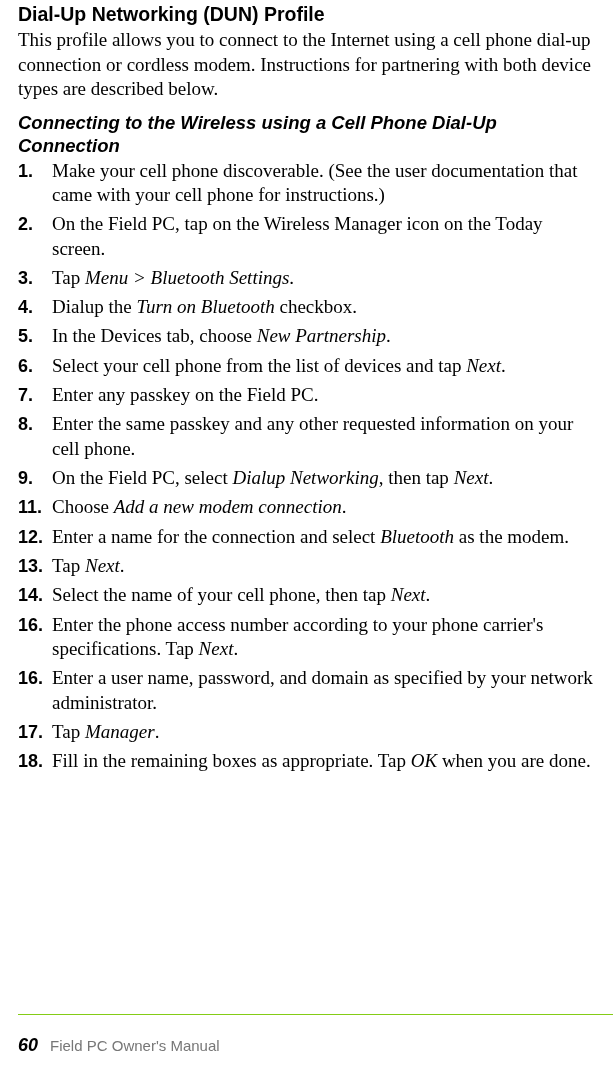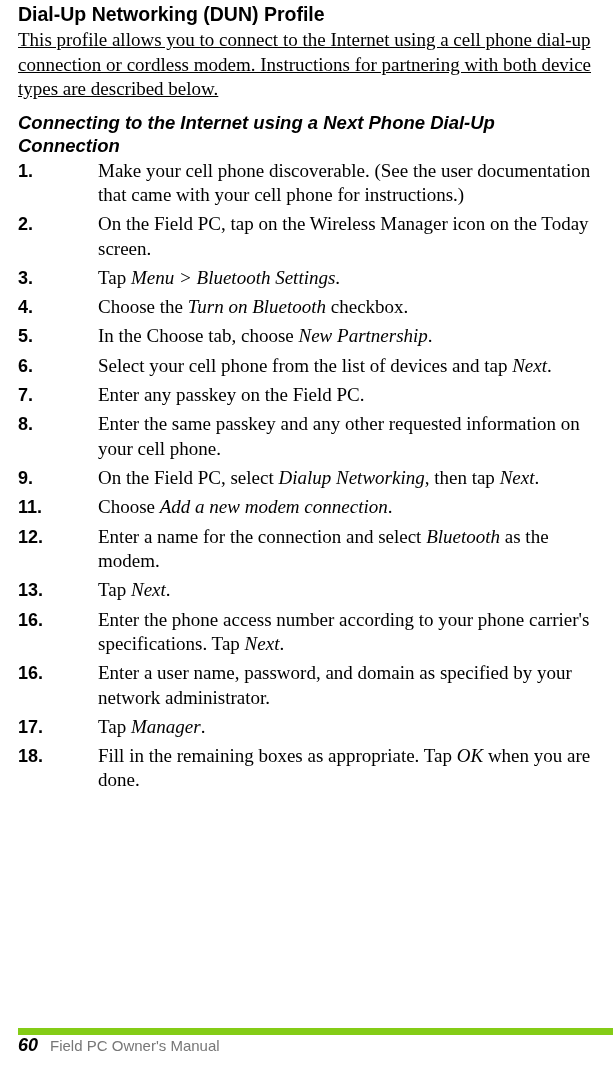--- a/index.html
+++ b/index.html
@@ -22,21 +22,20 @@
     font-weight: 700;
     font-size: 19.5px;
     margin: 0 0 2px 0;
     letter-spacing: 0;
     line-height: 1.25;
   }
   .intro {
     font-size: 19px;
     line-height: 1.28;
     margin: 0 0 10px 0;
-    text-decoration: underline;
   }
   .subheading {
     font-family: "Segoe UI", "Myriad Pro", "Helvetica Neue", Arial, sans-serif;
     font-weight: 700;
     font-style: italic;
     font-size: 18.5px;
     margin: 0 0 1px 0;
     line-height: 1.25;
   }
   ol.steps {
@@ -53,30 +52,29 @@
   }
   .num {
     font-family: "Segoe UI", "Myriad Pro", "Helvetica Neue", Arial, sans-serif;
     font-weight: 700;
     flex: 0 0 34px;
     font-size: 18px;
     line-height: 1.35;
   }
   .step-text {
     flex: 1 1 auto;
-    margin-left: 46px;
   }
   .ital { font-style: italic; }
   .footer {
     position: absolute;
     left: 0;
     right: 0;
     bottom: 12px;
-    border-top: 7px solid #84cc16;
-    padding-top: 0;
+    border-top: 1px solid #84cc16;
+    padding-top: 20px;
     margin: 0 0px 0 18px;
   }
   .footer-inner {
     font-family: "Segoe UI", "Myriad Pro", "Helvetica Neue", Arial, sans-serif;
     font-size: 15px;
     color: #777;
   }
   .footer-pagenum {
     font-weight: 700;
     font-style: italic;
@@ -87,47 +85,47 @@
 </style>
 </head>
 <body>
 
 <div class="page">
 
   <div class="heading">Dial-Up Networking (DUN) Profile</div>
 
   <p class="intro">This profile allows you to connect to the Internet using a cell phone dial-up connection or cordless modem. Instructions for partnering with both device types are described below.</p>
 
-  <div class="subheading">Connecting to the Internet using a Next Phone Dial-Up Connection</div>
+  <div class="subheading">Connecting to the Wireless using a Cell Phone Dial-Up Connection</div>
 
   <ol class="steps">
 
     <li>
       <span class="num">1.</span>
       <span class="step-text"><span>Make your cell phone discoverable. (See the user documentation that came with your cell phone for instructions.)</span></span>
     </li>
 
     <li>
       <span class="num">2.</span>
       <span class="step-text"><span>On the Field PC, tap on the Wireless Manager icon on the Today screen.</span></span>
     </li>
 
     <li>
       <span class="num">3.</span>
       <span class="step-text"><span>Tap </span><span class="ital">Menu &gt; Bluetooth Settings</span><span>.</span></span>
     </li>
 
     <li>
       <span class="num">4.</span>
-      <span class="step-text"><span>Choose the </span><span class="ital">Turn on Bluetooth</span><span> checkbox.</span></span>
+      <span class="step-text"><span>Dialup the </span><span class="ital">Turn on Bluetooth</span><span> checkbox.</span></span>
     </li>
 
     <li>
       <span class="num">5.</span>
-      <span class="step-text"><span>In the Choose tab, choose </span><span class="ital">New Partnership</span><span>.</span></span>
+      <span class="step-text"><span>In the Devices tab, choose </span><span class="ital">New Partnership</span><span>.</span></span>
     </li>
 
     <li>
       <span class="num">6.</span>
       <span class="step-text"><span>Select your cell phone from the list of devices and tap </span><span class="ital">Next</span><span>.</span></span>
     </li>
 
     <li>
       <span class="num">7.</span>
       <span class="step-text"><span>Enter any passkey on the Field PC.</span></span>
@@ -152,20 +150,24 @@
     <li>
       <span class="num">12.</span>
       <span class="step-text"><span>Enter a name for the connection and select </span><span class="ital">Bluetooth</span><span> as the modem.</span></span>
     </li>
 
     <li>
       <span class="num">13.</span>
       <span class="step-text"><span>Tap </span><span class="ital">Next</span><span>.</span></span>
     </li>
 
+    <li>
+      <span class="num">14.</span>
+      <span class="step-text"><span>Select the name of your cell phone, then tap </span><span class="ital">Next</span><span>.</span></span>
+    </li>
 
     <li>
       <span class="num">16.</span>
       <span class="step-text"><span>Enter the phone access number according to your phone carrier's specifications. Tap </span><span class="ital">Next</span><span>.</span></span>
     </li>
 
     <li>
       <span class="num">16.</span>
       <span class="step-text"><span>Enter a user name, password, and domain as specified by your network administrator.</span></span>
     </li>

